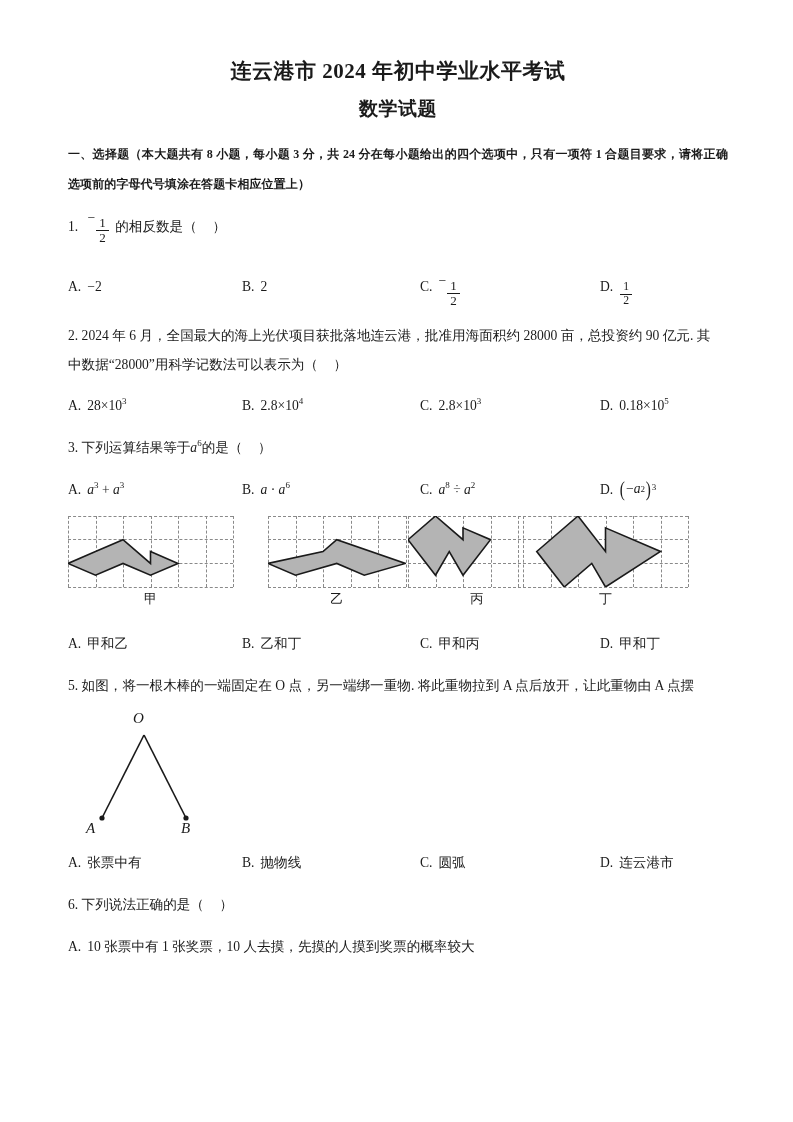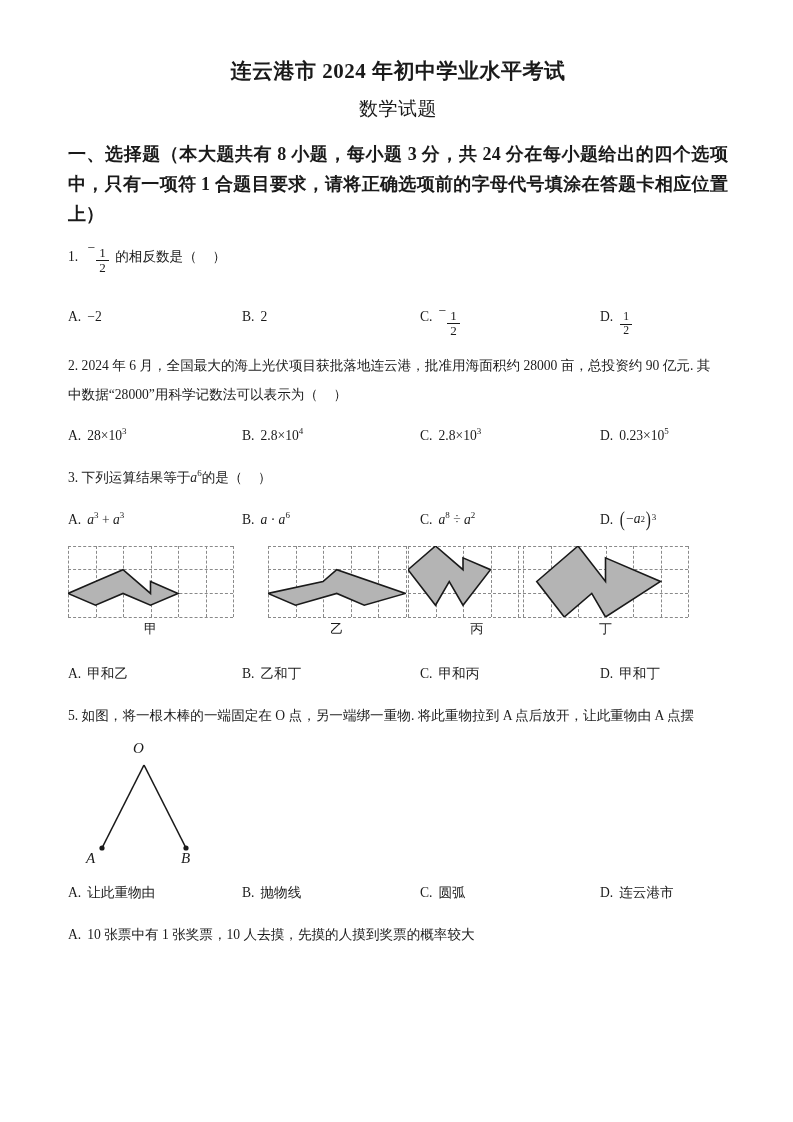--- a/index.html
+++ b/index.html
@@ -34,29 +34,29 @@
     text-align: center;
     font-size: 21px;
     font-weight: bold;
     letter-spacing: 0.5px;
     margin: 0 0 4px 0;
     line-height: 32px;
   }
   .doc-subtitle {
     text-align: center;
     font-size: 19px;
-    font-weight: normal;
+    font-weight: bold;
     letter-spacing: 0.5px;
     margin: 8px 0 0 0;
     line-height: 28px;
   }
 
   
   .section-head {
-    font-size: 18px;
+    font-size: 12px;
     font-weight: bold;
     line-height: 30px;
     margin-top: 16px;
     text-align: justify;
     letter-spacing: 0.1px;
   }
 
   
   .q {
     font-size: 13.6px;
@@ -234,21 +234,21 @@
       <div class="opt">
         <span class="opt-lbl">B.</span>
         <span class="opt-val"><span>2.8</span><span>×</span><span>10</span><sup class="expn">4</sup></span>
       </div>
       <div class="opt">
         <span class="opt-lbl">C.</span>
         <span class="opt-val"><span>2.8</span><span>×</span><span>10</span><sup class="expn">3</sup></span>
       </div>
       <div class="opt">
         <span class="opt-lbl">D.</span>
-        <span class="opt-val"><span>0.23</span><span>×</span><span>10</span><sup class="expn">5</sup></span>
+        <span class="opt-val"><span>0.18</span><span>×</span><span>10</span><sup class="expn">5</sup></span>
       </div>
     </div>
 
     <div class="q">
       <span>3.</span>
       <span>下列运算结果等于</span><span class="mi">a</span><sup class="expn">6</sup><span>的是（</span><span class="paren">&nbsp;&nbsp;&nbsp;&nbsp;</span><span>）</span>
     </div>
 
     <div class="opts w4">
       <div class="opt">
@@ -386,35 +386,39 @@
         <line x1="64" y1="25" x2="22" y2="108" stroke="#1a1a1a" stroke-width="1.6"></line>
         <line x1="64" y1="25" x2="106" y2="108" stroke="#1a1a1a" stroke-width="1.6"></line>
         <circle cx="22" cy="108" r="2.6" fill="#1a1a1a"></circle>
         <circle cx="106" cy="108" r="2.6" fill="#1a1a1a"></circle>
       </svg>
     </div>
 
     <div class="opts w4" style="margin-top:4px;">
       <div class="opt">
         <span class="opt-lbl">A.</span>
-        <span class="opt-val">让此重物由</span>
+        <span class="opt-val">张票中有</span>
       </div>
       <div class="opt">
         <span class="opt-lbl">B.</span>
         <span class="opt-val">抛物线</span>
       </div>
       <div class="opt">
         <span class="opt-lbl">C.</span>
         <span class="opt-val">圆弧</span>
       </div>
       <div class="opt">
         <span class="opt-lbl">D.</span>
         <span class="opt-val">连云港市</span>
       </div>
     </div>
 
+    <div class="q">
+      <span>6.</span>
+      <span>下列说法正确的是（</span><span class="paren">&nbsp;&nbsp;&nbsp;&nbsp;</span><span>）</span>
+    </div>
 
     <div class="q" style="margin-top:13px;">
       <span class="opt-lbl">A.</span><span>10 张票中有 1 张奖票，10 人去摸，先摸的人摸到奖票的概率较大</span>
     </div>
 
   </div>
 </div>
 
 </body></html>

